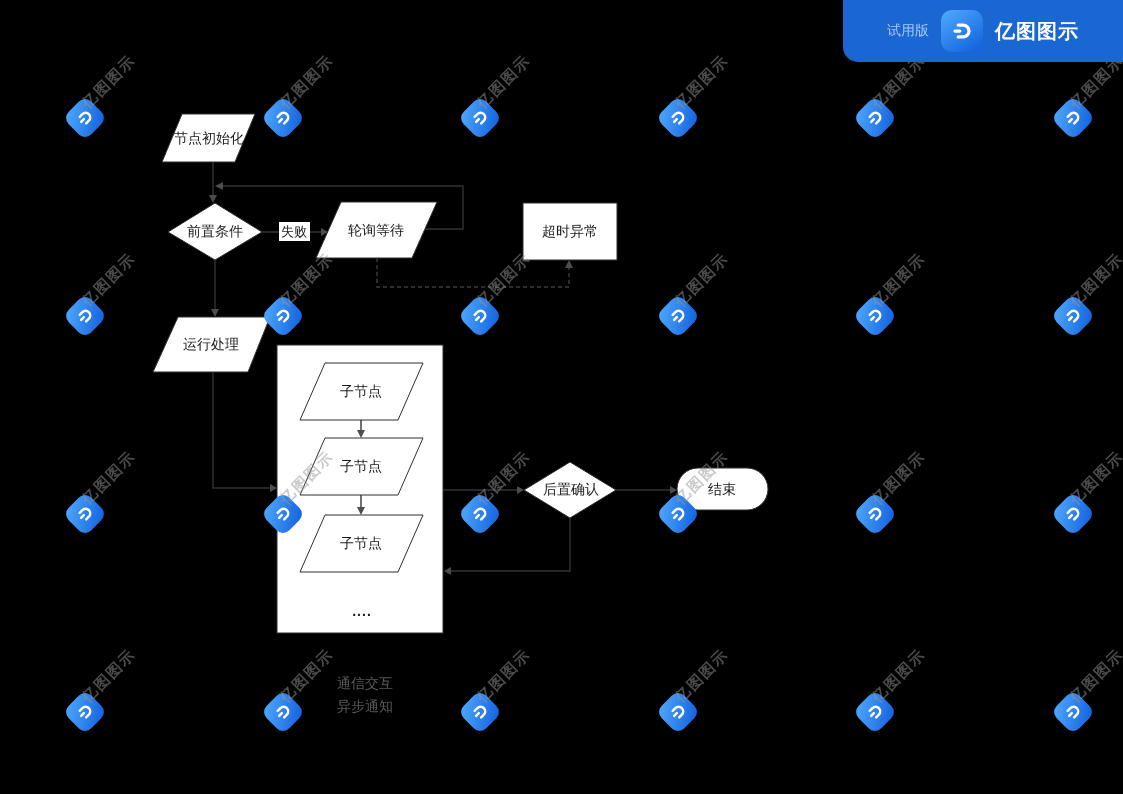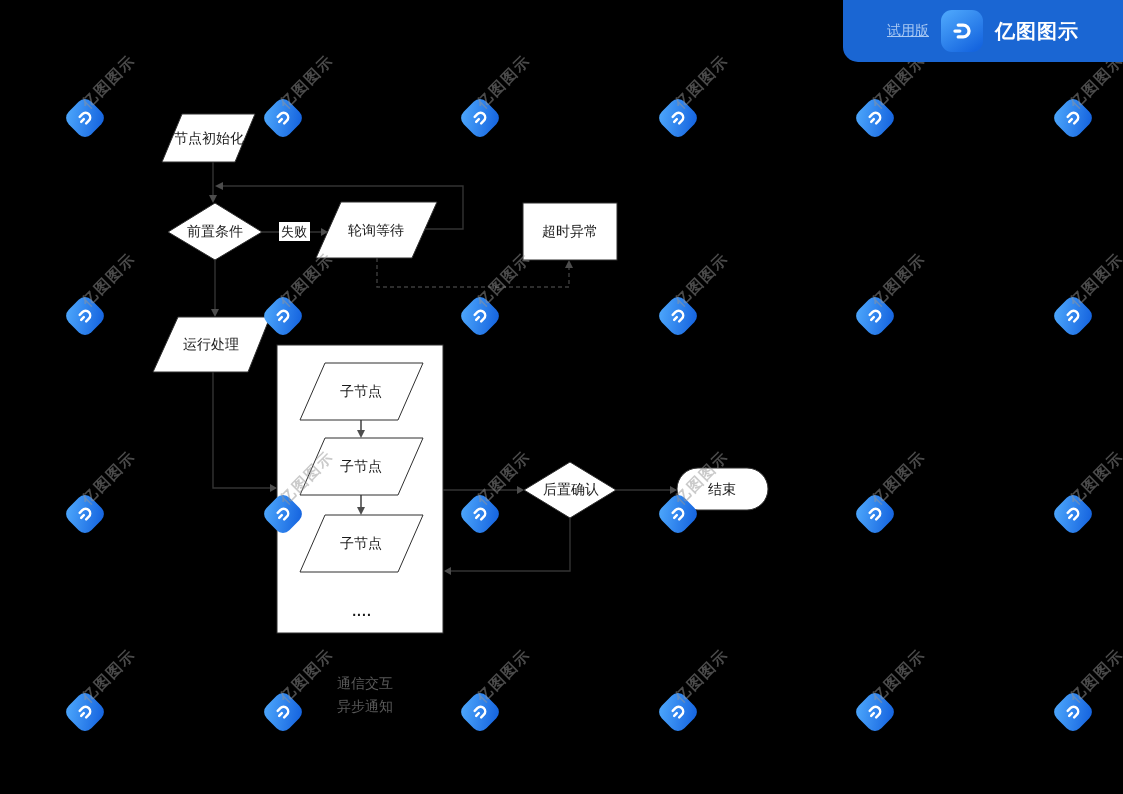--- a/index.html
+++ b/index.html
@@ -32,21 +32,21 @@
     font-size:15px;font-weight:600;letter-spacing:2px;
     color:rgba(150,150,150,0.5);
     transform:rotate(-45deg);transform-origin:0 100%;
   }
   
   #trial-bar{
     position:absolute;left:843px;top:0;width:280px;height:62px;z-index:3;
     background:#1a66d3;border-radius:0 0 0 15px;
     display:flex;align-items:center;justify-content:center;gap:12px;
   }
-  #trial-bar .trial-label{color:#a9c9f3;font-size:14px;text-decoration:underline;}
+  #trial-bar .trial-label{color:#a9c9f3;font-size:14px;}
   #trial-bar .logo-tile{
     width:42px;height:42px;border-radius:11px;flex:0 0 auto;
     background:linear-gradient(145deg,#4aa3fa 10%,#1565df 90%);
     display:flex;align-items:center;justify-content:center;
   }
   #trial-bar .brand{color:#ffffff;font-size:20px;font-weight:bold;letter-spacing:1px;}
 </style>
 </head>
 <body>
 

